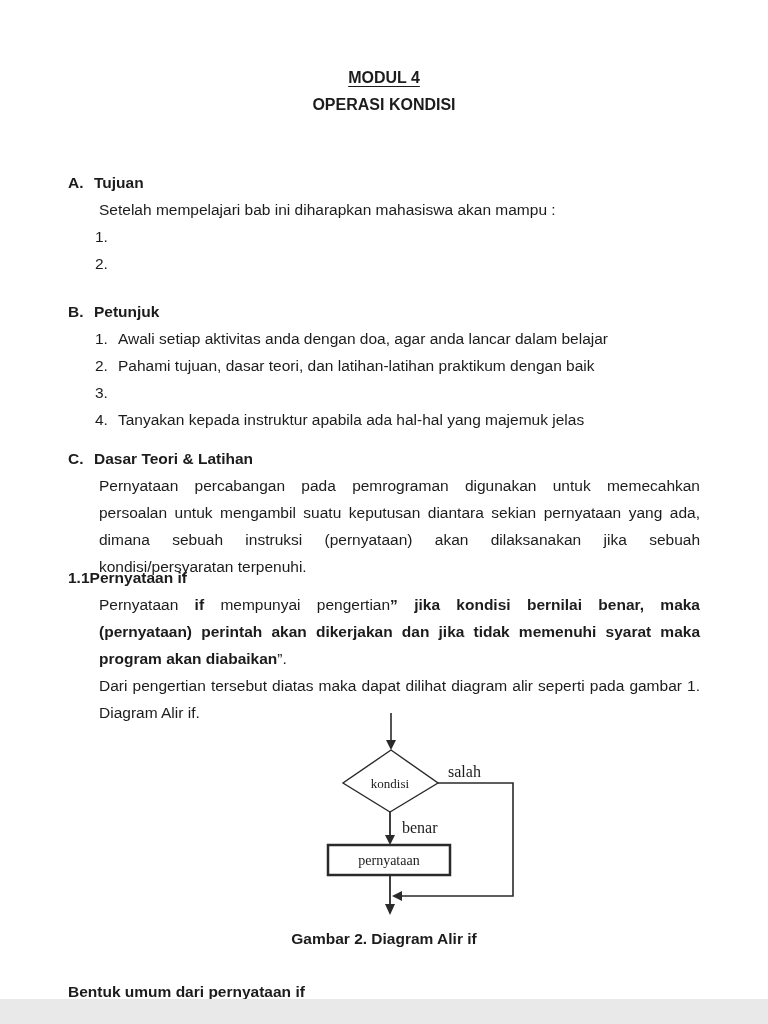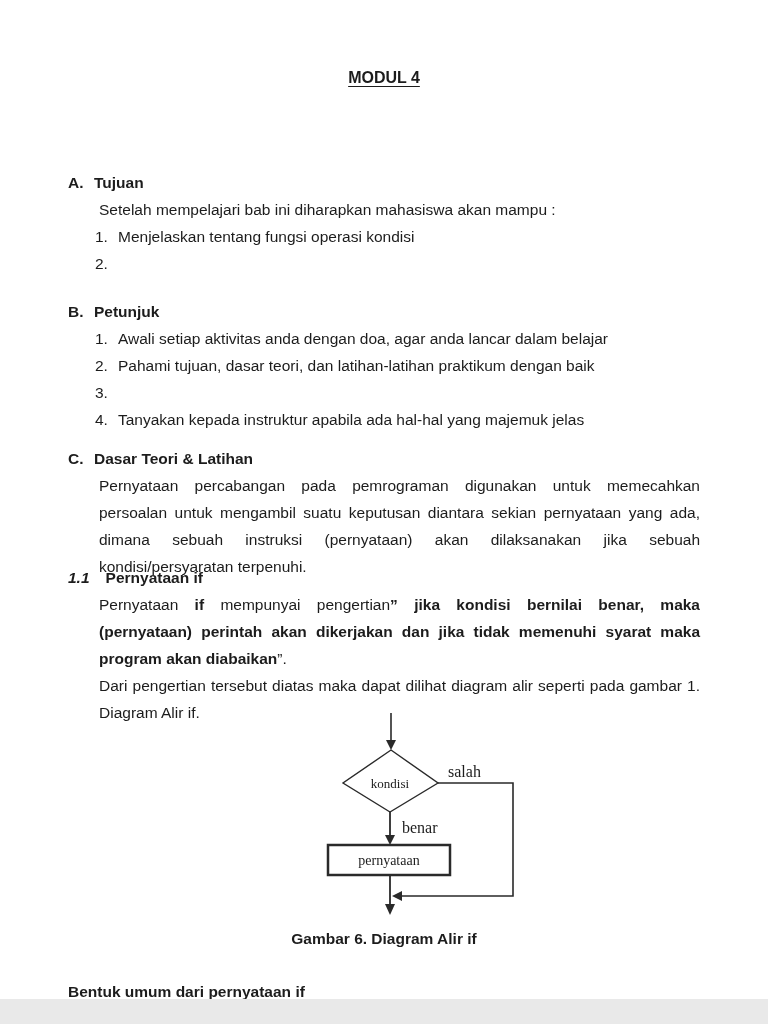--- a/index.html
+++ b/index.html
@@ -38,31 +38,31 @@
   .caption { left:0; right:0; top:925px; text-align:center; font-weight:bold; }
   .closing { left:68px; top:978px; font-weight:bold;text-align:right; }
 </style>
 </head>
 <body>
 
 <div class="page">
 
   <header class="abs title-block">
     <div class="doc-title">MODUL 4</div>
+    <div class="doc-subtitle">OPERASI KONDISI</div>
   </header>
 
   <section class="abs sec" style="top:169px;">
     <div class="sec-head">
       <span class="sec-label">A.</span>
       <span class="sec-title">Tujuan</span>
     </div>
     <div class="sec-body">Setelah mempelajari bab ini diharapkan mahasiswa akan mampu :</div>
     <div class="li">
       <span class="li-num">1.</span>
-      <span>Menjelaskan tentang fungsi operasi kondisi</span>
     </div>
     <div class="li">
       <span class="li-num">2.</span>
     </div>
   </section>
 
   <section class="abs sec" style="top:298px;">
     <div class="sec-head">
       <span class="sec-label">B.</span>
       <span class="sec-title">Petunjuk</span>
@@ -87,21 +87,21 @@
   <section class="abs sec" style="top:445px;">
     <div class="sec-head">
       <span class="sec-label">C.</span>
       <span class="sec-title">Dasar Teori &amp; Latihan</span>
     </div>
     <div class="sec-body justify">Pernyataan percabangan pada pemrograman digunakan untuk memecahkan persoalan untuk mengambil suatu keputusan diantara sekian pernyataan yang ada,  dimana sebuah instruksi (pernyataan) akan  dilaksanakan jika sebuah kondisi/persyaratan terpenuhi.</div>
   </section>
 
   <section class="abs sec" style="top:564px;">
     <div class="sec-head">
-      <span class="sec-label" style="min-width:16px; margin-right:16px;font-style:italic;">1.1</span>
+      <span class="sec-label" style="min-width:16px; margin-right:0;">1.1</span>
       <span class="sec-title">Pernyataan if</span>
     </div>
     <div class="sec-body justify"><span>Pernyataan </span><span class="b">if</span><span> mempunyai pengertian</span><span class="b">” jika kondisi bernilai benar, maka (pernyataan) perintah akan dikerjakan dan jika tidak memenuhi syarat maka program akan diabaikan</span><span>”.</span></div>
     <div class="sec-body justify">Dari pengertian tersebut diatas maka dapat dilihat diagram alir seperti pada gambar 1. Diagram Alir if.</div>
   </section>
 
   <div class="abs diagram">
     <svg width="220" height="218" viewBox="0 0 220 218" xmlns="http://www.w3.org/2000/svg">
 
       <g>
@@ -129,17 +129,17 @@
       <rect x="18" y="142" width="122" height="30" fill="none" stroke="#2a2a2a" stroke-width="2.5"></rect>
       <text class="flow-label" x="79" y="162" font-size="14" text-anchor="middle">pernyataan</text>
 
       <g>
         <line x1="80" y1="172" x2="80" y2="203" stroke="#2a2a2a" stroke-width="1.8"></line>
         <polygon points="80,212 75,201 85,201" fill="#2a2a2a"></polygon>
       </g>
     </svg>
   </div>
 
-  <div class="abs caption">Gambar 6. Diagram Alir if</div>
+  <div class="abs caption">Gambar 2. Diagram Alir if</div>
 
   <div class="abs closing">Bentuk umum dari pernyataan if</div>
 
 </div>
 
 </body></html>

